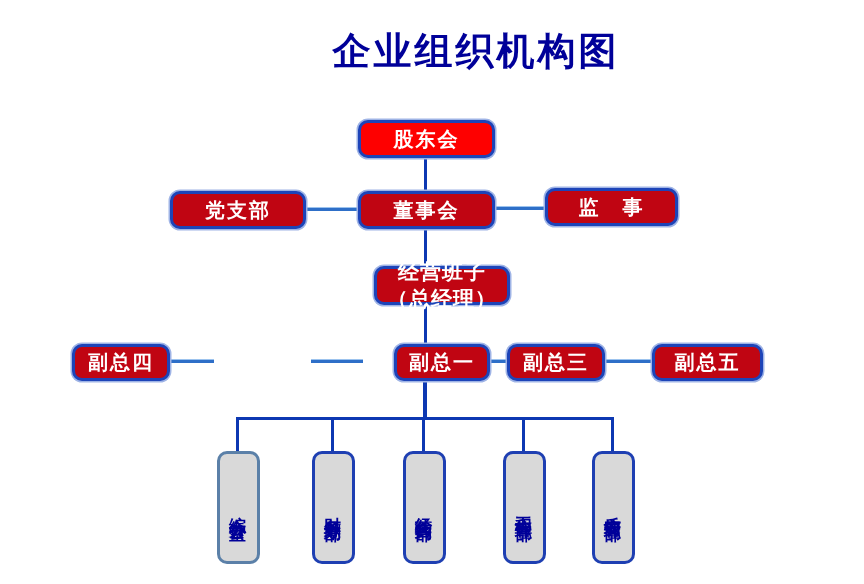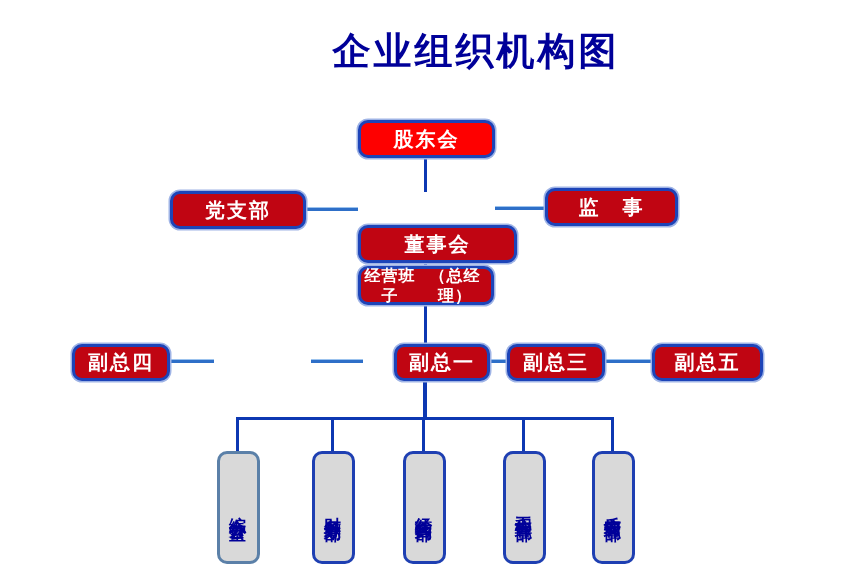--- a/index.html
+++ b/index.html
@@ -11,21 +11,21 @@
     position:absolute;left:0;top:26px;width:100%;text-align:center;
     font-size:38px;font-weight:bold;color:#000099;letter-spacing:3px;padding-left:44px;
   }
   .rbox{
     position:absolute;display:flex;align-items:center;justify-content:center;
     background:#c00512;color:#ffffff;font-weight:bold;font-size:20px;
     border:3px solid #1d44b8;border-radius:10px;box-sizing:border-box;
     box-shadow:0 0 0 1.5px #9fb4e6;text-align:center;letter-spacing:2px;
   }
   .rbox--bright{background:#fe0000;}
-  .rbox--small{font-size:16px;letter-spacing:1px;line-height:1.25;}
+  .rbox--small{font-size:21px;letter-spacing:1px;line-height:1.25;flex-direction:column;margin-left:16px;}
   .gbox{
     position:absolute;display:flex;align-items:center;justify-content:center;
     background:#d9d9d9;color:#000099;font-weight:bold;font-size:17px;
     border:3px solid #1e3fb2;border-radius:10px;box-sizing:border-box;
     writing-mode:vertical-rl;text-orientation:upright;letter-spacing:2px;text-align:center;
   }
   .gbox--muted{border-color:#5b80a8;}
   .line{position:absolute;}
   .line--dark{background:#0d38b2;}
   .line--light{background:#2e6fc8;box-shadow:0 -1px 0 #9cc3ee;}
@@ -54,21 +54,21 @@
   <div class="line line--dark" style="left:522px;top:418px;width:3px;height:34px;"></div>
   <div class="line line--dark" style="left:611px;top:418px;width:3px;height:34px;"></div>
 
   <div class="rbox rbox--bright" style="left:358px;top:120px;width:137px;height:38px;">
     <span>股东会</span>
   </div>
 
   <div class="rbox" style="left:170px;top:191px;width:136px;height:38px;">
     <span>党支部</span>
   </div>
-  <div class="rbox" style="left:358px;top:191px;width:159px;height:38px;margin-top:34px;">
+  <div class="rbox" style="left:358px;top:191px;width:137px;height:38px;">
     <span>董事会</span>
   </div>
   <div class="rbox" style="left:545px;top:188px;width:133px;height:38px;">
     <span>监　事</span>
   </div>
 
   <div class="rbox rbox--small" style="left:358px;top:266px;width:136px;height:39px;">
     <span>经营班子</span>
     <span>（总经理）</span>
   </div>

